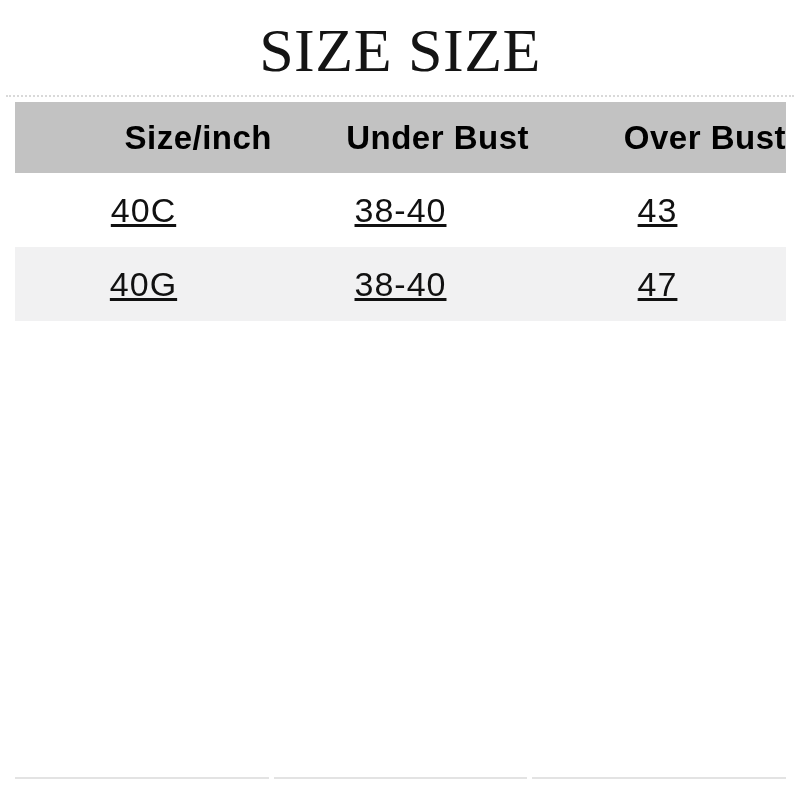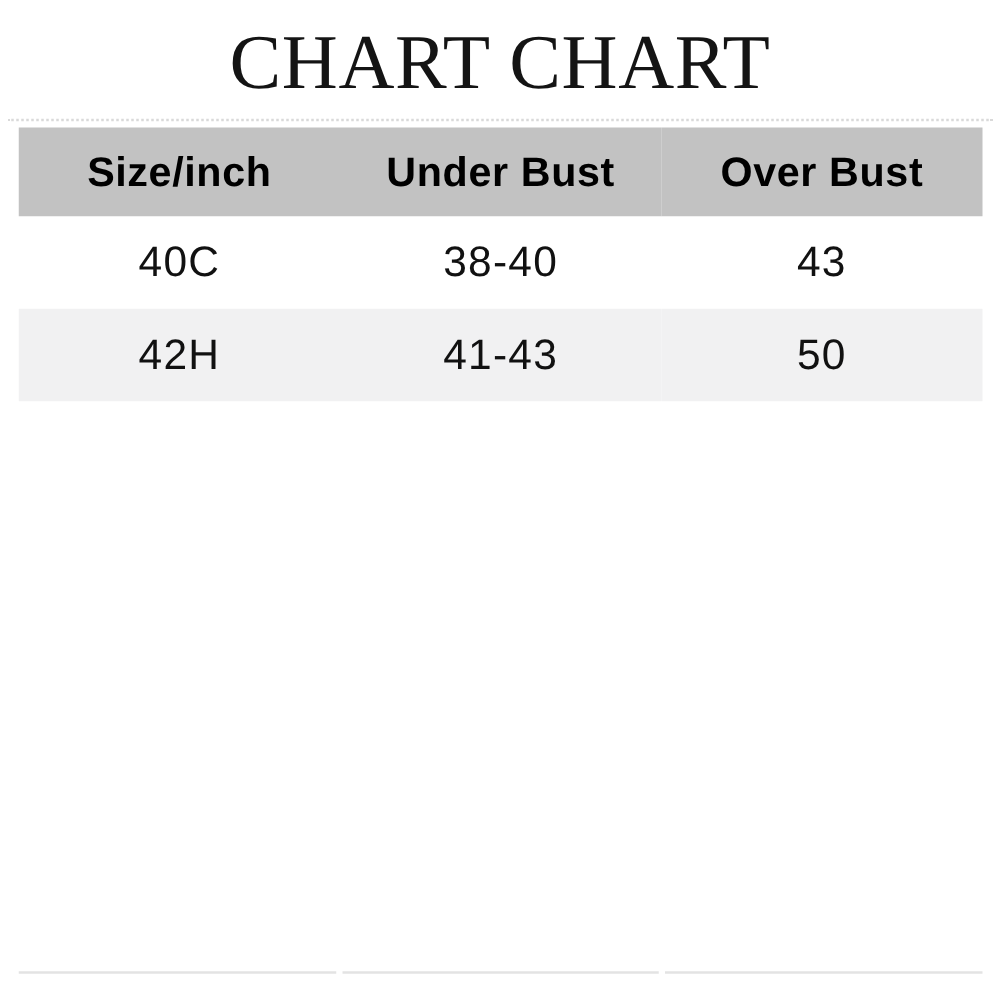--- a/index.html
+++ b/index.html
@@ -43,77 +43,78 @@
     border-collapse:separate;
     border-spacing:0;
     table-layout:fixed;
   }
   table.size-table th{
     background:var(--header-bg);
     height:71px;
     font-size:33px;
     font-weight:bold;
     color:#000000;
-    text-align:center;
+    text-align:right;
     vertical-align:middle;
     letter-spacing:0.5px;
     padding:0;
     margin-left:28px;
   }
   table.size-table td{
     height:74px;
     font-size:34px;
     font-weight:400;
     text-align:center;
     vertical-align:middle;
     letter-spacing:1px;
     color:var(--text);
     padding:0;
+    text-decoration:underline;
   }
   table.size-table tbody tr:nth-child(even) td{
     background:var(--row-alt-bg);
   }
   .bottom-line{
     position:absolute;
     top:777px;left:15px;
     width:771px;
     display:flex;
     gap:5px;
   }
   .bottom-line .seg{
     flex:1;
     height:2px;
     background:var(--bottomline);
   }
 </style>
 </head>
 <body>
 
-<div class="chart-title">CHART CHART</div>
+<div class="chart-title">SIZE SIZE</div>
 
 <div class="dotted-divider"></div>
 
 <table class="size-table">
   <thead>
     <tr>
       <th>Size/inch</th>
       <th>Under Bust</th>
       <th>Over Bust</th>
     </tr>
   </thead>
   <tbody>
       <tr>
         <td>40C</td>
         <td>38-40</td>
         <td>43</td>
       </tr>
       <tr>
-        <td>42H</td>
-        <td>41-43</td>
-        <td>50</td>
+        <td>40G</td>
+        <td>38-40</td>
+        <td>47</td>
       </tr>
     </tbody>
 </table>
 
 <div class="bottom-line">
   <div class="seg"></div>
   <div class="seg"></div>
   <div class="seg"></div>
 </div>
 

